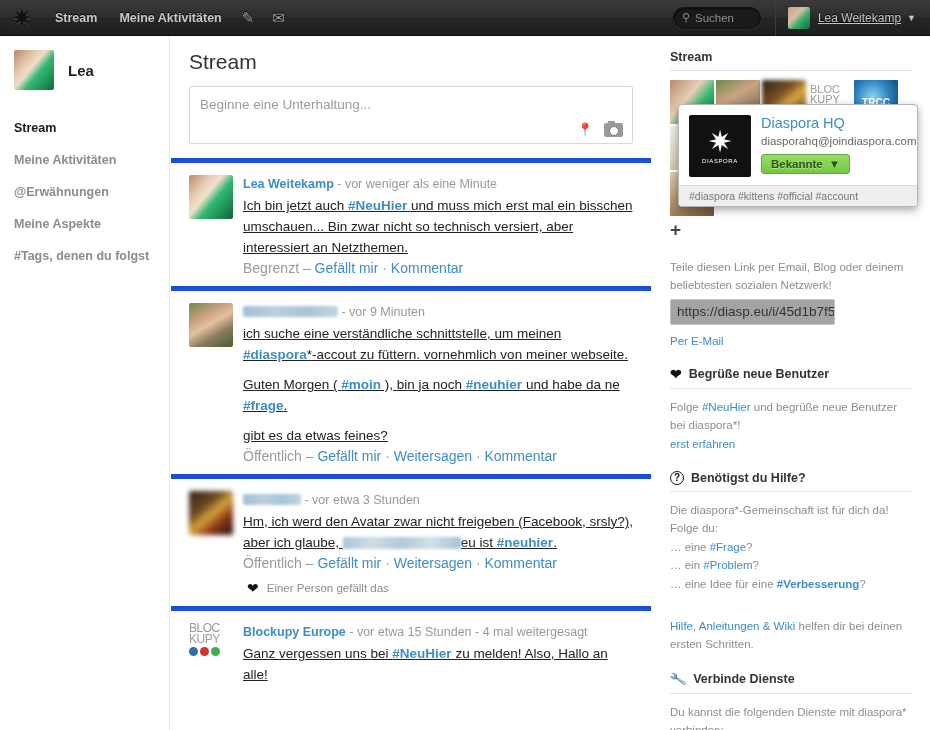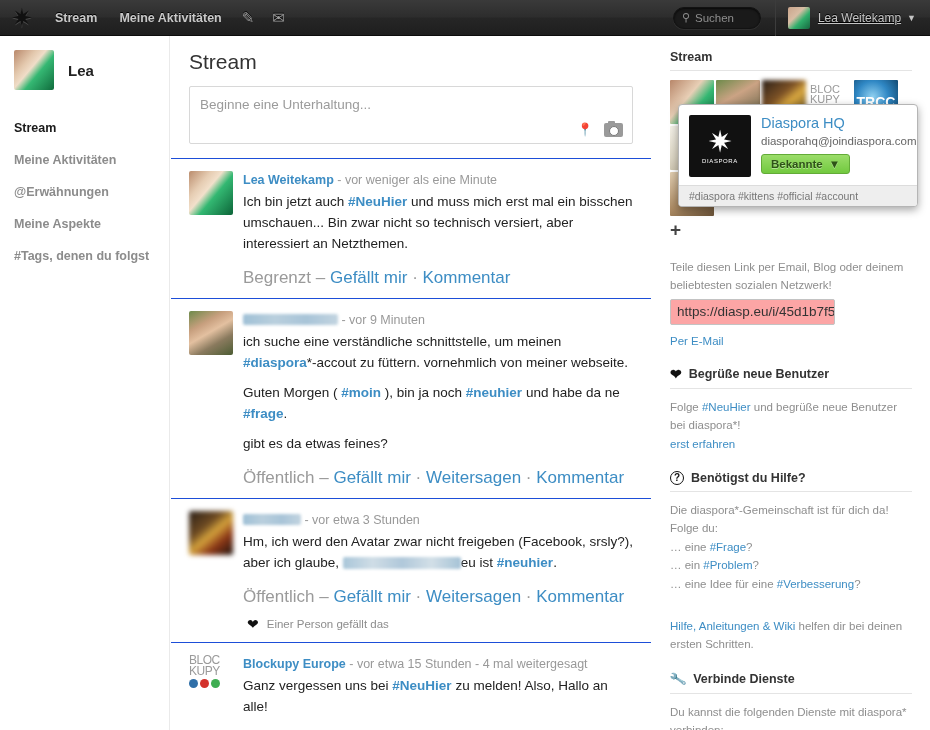--- a/index.html
+++ b/index.html
@@ -104,43 +104,43 @@
     background: #fff; border: 1px solid #7a7a7a;
   }
   #publisher .cam::after {
     content: ""; position: absolute; left: 4px; top: -2px;
     width: 7px; height: 3px; background: #9a9a9a; border-radius: 1px;
   }
 
   #stream { margin-top: 14px; }
   .post {
     display: flex; padding: 12px 18px 10px 18px;
-    border-top: 1px solid #1d4ed8;
+    border-top: 5px solid #1d4ed8;
   }
   .post .pav { width: 44px; flex: 0 0 44px; margin-right: 10px; }
   .post .pav .avimg { width: 44px; height: 44px; border-radius: 2px; }
   .post .pbody { flex: 1; min-width: 0; }
   .phead { font-size: 12.5px; color: #999; margin-bottom: 3px; line-height: 1.45; }
   .phead .pauthor { color: #3d8dc4; font-weight: bold; text-decoration: none; cursor: pointer; }
   .phead .redact {
     display: inline-block; height: 11px; border-radius: 2px; vertical-align: -1px;
     background: linear-gradient(90deg, #9fc0d6, #b9cfdd, #a8c4d8, #c2d4e0);
     filter: blur(1.6px);
   }
   .ptextbody { font-size: 13.5px; color: #222; line-height: 1.55; }
-  .ptextbody p { margin-bottom: 9px; }
+  .ptextbody p { margin-bottom: 9px; text-decoration: underline; }
   .ptextbody p:last-child { margin-bottom: 0; }
   .tag { color: #3d8dc4; font-weight: bold; text-decoration: none; cursor: pointer; }
   .inlineredact {
     display: inline-block; height: 12px; width: 118px; border-radius: 2px;
     vertical-align: -2px;
     background: linear-gradient(90deg,#a9c6d9,#cfdde6,#b0c8da,#d2dfe7,#a5c2d6);
     filter: blur(1.8px);
   }
-  .pfoot { font-size: 17px; color: #9a9a9a; margin-top: 13px; }
+  .pfoot { font-size: 14px; color: #9a9a9a; margin-top: 1px; }
   .pfoot a { color: #3d8dc4; text-decoration: none; cursor: pointer; }
   .likes { margin-top: 9px; font-size: 11.5px; color: #8d8d8d;
            display: flex; align-items: center; padding-left: 4px; }
   .likes .hrt { color: #111; font-size: 14px; margin-right: 8px; }
 
   
   .av-lea   { background: linear-gradient(130deg,#ba8c6d 0%, #e6cdb3 28%, #f2e0cb 42%, #33b872 58%, #0c6438 100%); }
   .av-man   { background: linear-gradient(150deg,#6d8a4a 0%, #c79f7e 30%, #e3c0a0 48%, #8a7a5e 70%, #4b5c33 100%); }
   .av-dark  { background: linear-gradient(140deg,#2a1f18 0%, #6d4a22 35%, #d4a23c 52%, #8a3616 72%, #1d1410 100%); filter: blur(2.5px); }
   .av-block { background: #fff; position: relative; }
@@ -171,21 +171,21 @@
   .c8 { background: #ebebeb; position: relative; }
   .c8::after { content:""; position:absolute; left:11px; top:9px; width:22px; height:22px;
                border-radius: 50% 50% 45% 45%; background:#9e9e9e; }
   .c9 { background: #171717; }
   .c10{ background: linear-gradient(130deg,#bdb09a,#6e6352 40%,#cfc6b0 70%,#4d4438); }
   .c11{ background: linear-gradient(150deg,#e0cdb0,#ab8a63 55%,#6b5338); }
   #plusmore { font-size: 19px; color: #444; padding-top: 3px; font-weight: bold; }
 
   #sharelink {
     width: 165px; height: 26px; border: 1px solid #c3c3c3; border-radius: 2px;
-    background: #fca5a5; font-size: 13.5px; color: #333;
+    background: #a3a3a3; font-size: 13.5px; color: #333;
     padding: 0 6px; line-height: 24px; margin: 4px 0 8px 0;
     white-space: nowrap; overflow: hidden;
   }
   .rhead .hrt2 { color: #111; font-size: 14px; }
   .rhead .qmark {
     width: 14px; height: 14px; border: 1.7px solid #111; border-radius: 50%;
     font-size: 10px; font-weight: bold; color: #111;
     display: flex; align-items: center; justify-content: center; line-height: 1;
   }
   .rhead .wrench { font-size: 13px; color: #222; transform: rotate(-12deg); }
@@ -343,21 +343,21 @@
         <div class="cell c2"></div>
         <div class="cell c3"></div>
         <div class="cell c4">
           <div style="font-size:11px;line-height:10px;color:#9a9a9a;padding:4px 0 0 2px;">BLOC<br>KUPY</div>
           <div class="blockupy-dots" style="padding-left:2px;">
             <i style="background:#2f6fa8"></i>
               <i style="background:#d3322c"></i>
               <i style="background:#3fae52"></i>
           </div>
         </div>
-        <div class="cell c5" style="display:flex;align-items:center;justify-content:center;color:#fff;font-size:14px;font-weight:bold;">TRCC</div>
+        <div class="cell c5" style="display:flex;align-items:center;justify-content:center;color:#fff;font-size:10px;font-weight:bold;">TRCC</div>
         <div class="cell c6"></div>
         <div class="cell c7"></div>
         <div class="cell c8"></div>
         <div class="cell c9"></div>
         <div class="cell c10"></div>
         <div class="cell c11"></div>
       </div>
       <div id="plusmore">+</div>
     </div>
 
@@ -386,21 +386,21 @@
       <div class="rbody">
         <div>Die diaspora*-Gemeinschaft ist für dich da!</div>
         <div>Folge du:</div>
         <div>
           <span>… eine </span><a class="tag" style="font-weight:normal;">#Frage</a><span>?</span>
         </div>
         <div>
           <span>… ein </span><a class="tag" style="font-weight:normal;">#Problem</a><span>?</span>
         </div>
         <div>
-          <span>… eine Idee für eine </span><a class="tag" style="font-weight:normal;">#Verbesserung</a><span>?</span>
+          <span>… eine Idee für eine </span><a class="tag" style="font-weight:bold;">#Verbesserung</a><span>?</span>
         </div>
         <div style="margin-top:24px;">
           <a>Hilfe, Anleitungen &amp; Wiki</a><span> helfen dir bei deinen ersten Schritten.</span>
         </div>
       </div>
     </div>
 
     <div class="rsec">
       <div class="rhead">
         <span class="wrench">🔧</span>

